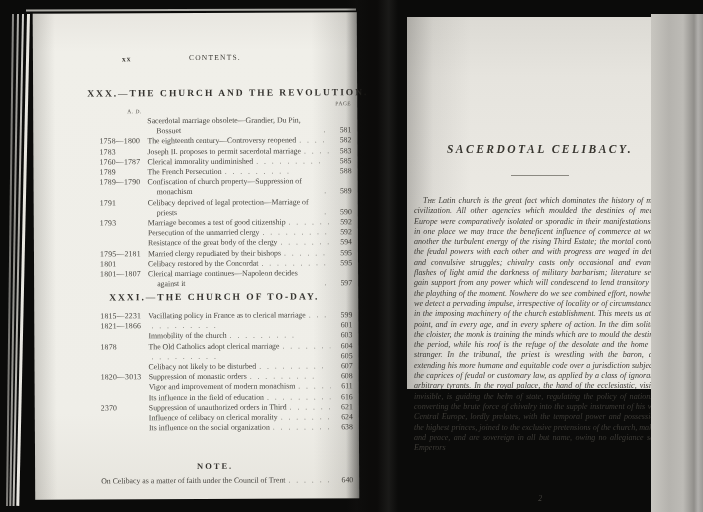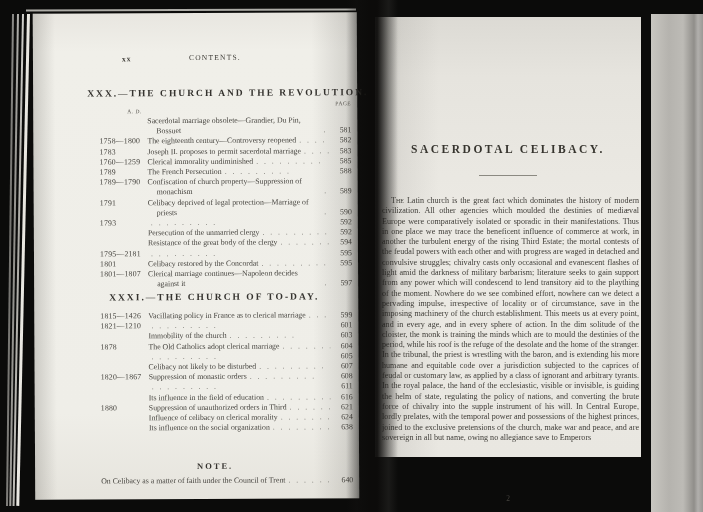--- a/index.html
+++ b/index.html
@@ -52,25 +52,25 @@
   .toc-page{flex:0 0 22px;align-self:flex-end;text-align:right;}
   .note-head{position:absolute;left:54px;top:448px;width:252px;text-align:center;
     font-size:8.5px;font-weight:bold;letter-spacing:2px;color:#35332f;}
 
   
   .gutter{position:absolute;left:346px;top:0;width:52px;height:512px;z-index:5;pointer-events:none;
     background:linear-gradient(90deg, rgba(20,19,18,0) 0%, rgba(20,19,18,.35) 20%,
       rgba(12,11,10,.92) 44%, rgba(12,11,10,.95) 60%, rgba(45,44,42,.45) 82%, rgba(45,44,42,0) 100%);}
 
   
-  .right-page{position:absolute;left:375px;top:17px;width:266px;height:440px;
+  .right-page{position:absolute;left:407px;top:17px;width:266px;height:372px;
     background:
       linear-gradient(90deg, rgba(60,58,54,.30) 0, rgba(60,58,54,.08) 26px, rgba(0,0,0,0) 64px),
       linear-gradient(180deg,#dcdad4 0,#e6e4de 60px,#eceae4 210px,#e9e7e1 100%);
-    color:#3b3934;}
+    color:#3b3934;font-style:italic;}
   .chapter-title{position:absolute;top:126px;left:0;width:100%;text-align:center;
     font-size:11.5px;font-weight:bold;letter-spacing:2.5px;color:#37352f;white-space:nowrap;}
   .title-rule{position:absolute;top:158px;left:50%;transform:translateX(-50%);
     width:58px;height:1px;background:#8b8981;}
   .body-text{position:absolute;top:179px;left:7px;width:257px;max-height:300px;overflow:hidden;
     font-size:8.1px;line-height:10.3px;text-align:justify;text-indent:9px;color:#3e3c37;}
   .lead{font-variant:small-caps;margin-top:24px;}
   .rp-folio{position:absolute;top:477px;left:0;width:100%;text-align:center;font-size:7.5px;color:#45433e;}
 
   
@@ -109,21 +109,21 @@
           <span class="leader"></span>
           <span class="toc-page">582</span>
         </div>
       <div class="toc-row">
           <span class="toc-date">1783</span>
           <span class="toc-text">Joseph II. proposes to permit sacerdotal marriage</span>
           <span class="leader"></span>
           <span class="toc-page">583</span>
         </div>
       <div class="toc-row">
-          <span class="toc-date">1760—1259</span>
+          <span class="toc-date">1760—1787</span>
           <span class="toc-text">Clerical immorality undiminished</span>
           <span class="leader"></span>
           <span class="toc-page">585</span>
         </div>
       <div class="toc-row">
           <span class="toc-date">1789</span>
           <span class="toc-text">The French Persecution</span>
           <span class="leader"></span>
           <span class="toc-page">588</span>
         </div>
@@ -134,37 +134,39 @@
           <span class="toc-page">589</span>
         </div>
       <div class="toc-row">
           <span class="toc-date">1791</span>
           <span class="toc-text">Celibacy deprived of legal protection—Marriage of priests</span>
           <span class="leader"></span>
           <span class="toc-page">590</span>
         </div>
       <div class="toc-row">
           <span class="toc-date">1793</span>
+          <span class="toc-text">Marriage becomes a test of good citizenship</span>
           <span class="leader"></span>
           <span class="toc-page">592</span>
         </div>
       <div class="toc-row">
           <span class="toc-date"></span>
           <span class="toc-text">Persecution of the unmarried clergy</span>
           <span class="leader"></span>
           <span class="toc-page">592</span>
         </div>
       <div class="toc-row">
           <span class="toc-date"></span>
           <span class="toc-text">Resistance of the great body of the clergy</span>
           <span class="leader"></span>
           <span class="toc-page">594</span>
         </div>
       <div class="toc-row">
           <span class="toc-date">1795—2181</span>
+          <span class="toc-text">Married clergy repudiated by their bishops</span>
           <span class="leader"></span>
           <span class="toc-page">595</span>
         </div>
       <div class="toc-row">
           <span class="toc-date">1801</span>
           <span class="toc-text">Celibacy restored by the Concordat</span>
           <span class="leader"></span>
           <span class="toc-page">595</span>
         </div>
       <div class="toc-row">
@@ -172,27 +174,27 @@
           <span class="toc-text">Clerical marriage continues—Napoleon decides against it</span>
           <span class="leader"></span>
           <span class="toc-page">597</span>
         </div>
     </div>
 
     <div class="sec-head s2">XXXI.—THE CHURCH OF TO-DAY.</div>
 
     <div class="toc t2">
       <div class="toc-row">
-          <span class="toc-date">1815—1426</span>
+          <span class="toc-date">1815—2231</span>
           <span class="toc-text">Vacillating policy in France as to clerical marriage</span>
           <span class="leader"></span>
           <span class="toc-page">599</span>
         </div>
       <div class="toc-row">
-          <span class="toc-date">1821—1210</span>
+          <span class="toc-date">1821—1866</span>
           <span class="leader"></span>
           <span class="toc-page">601</span>
         </div>
       <div class="toc-row">
           <span class="toc-date"></span>
           <span class="toc-text">Immobility of the church</span>
           <span class="leader"></span>
           <span class="toc-page">603</span>
         </div>
       <div class="toc-row">
@@ -206,38 +208,39 @@
           <span class="leader"></span>
           <span class="toc-page">605</span>
         </div>
       <div class="toc-row">
           <span class="toc-date"></span>
           <span class="toc-text">Celibacy not likely to be disturbed</span>
           <span class="leader"></span>
           <span class="toc-page">607</span>
         </div>
       <div class="toc-row">
-          <span class="toc-date">1820—1867</span>
+          <span class="toc-date">1820—3013</span>
           <span class="toc-text">Suppression of monastic orders</span>
           <span class="leader"></span>
           <span class="toc-page">608</span>
         </div>
       <div class="toc-row">
           <span class="toc-date"></span>
+          <span class="toc-text">Vigor and improvement of modern monachism</span>
           <span class="leader"></span>
           <span class="toc-page">611</span>
         </div>
       <div class="toc-row">
           <span class="toc-date"></span>
           <span class="toc-text">Its influence in the field of education</span>
           <span class="leader"></span>
           <span class="toc-page">616</span>
         </div>
       <div class="toc-row">
-          <span class="toc-date">1880</span>
+          <span class="toc-date">2370</span>
           <span class="toc-text">Suppression of unauthorized orders in Third</span>
           <span class="leader"></span>
           <span class="toc-page">621</span>
         </div>
       <div class="toc-row">
           <span class="toc-date"></span>
           <span class="toc-text">Influence of celibacy on clerical morality</span>
           <span class="leader"></span>
           <span class="toc-page">624</span>
         </div>

